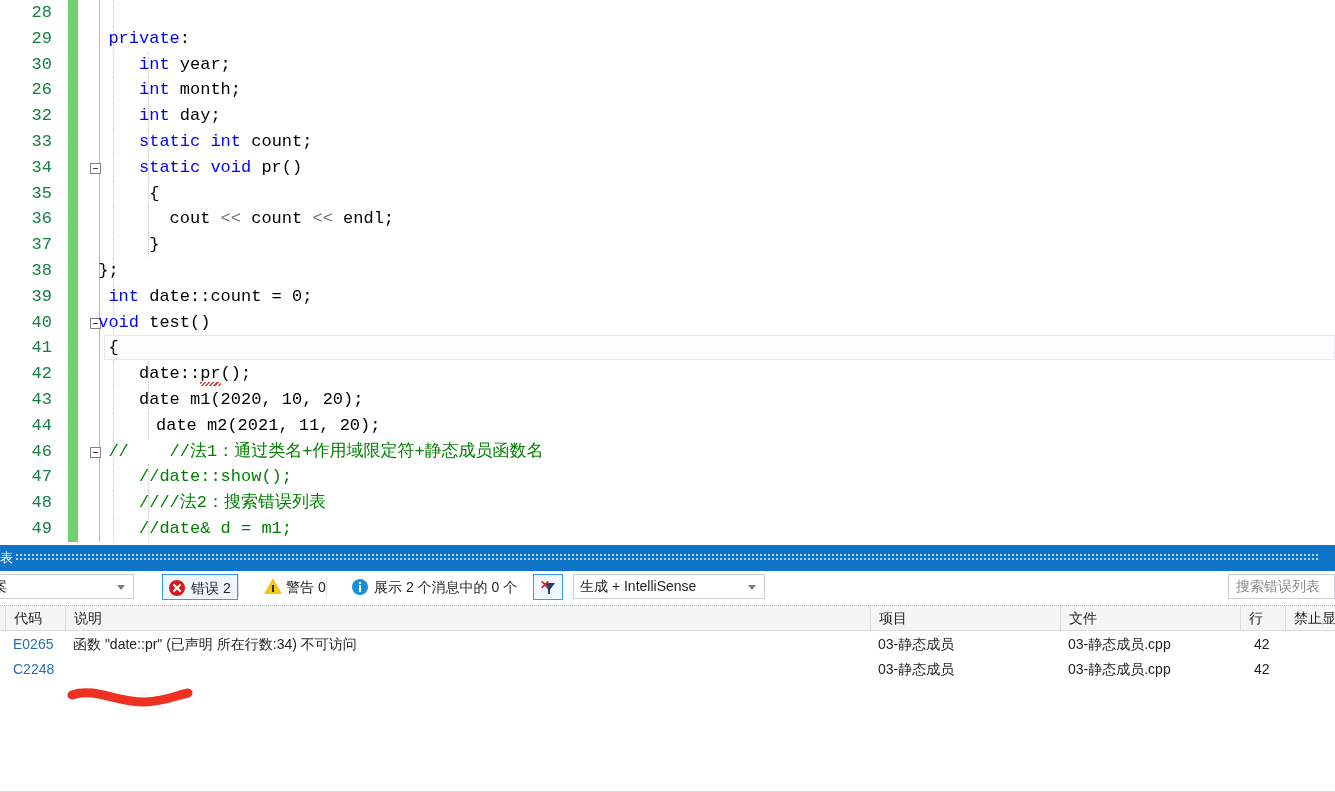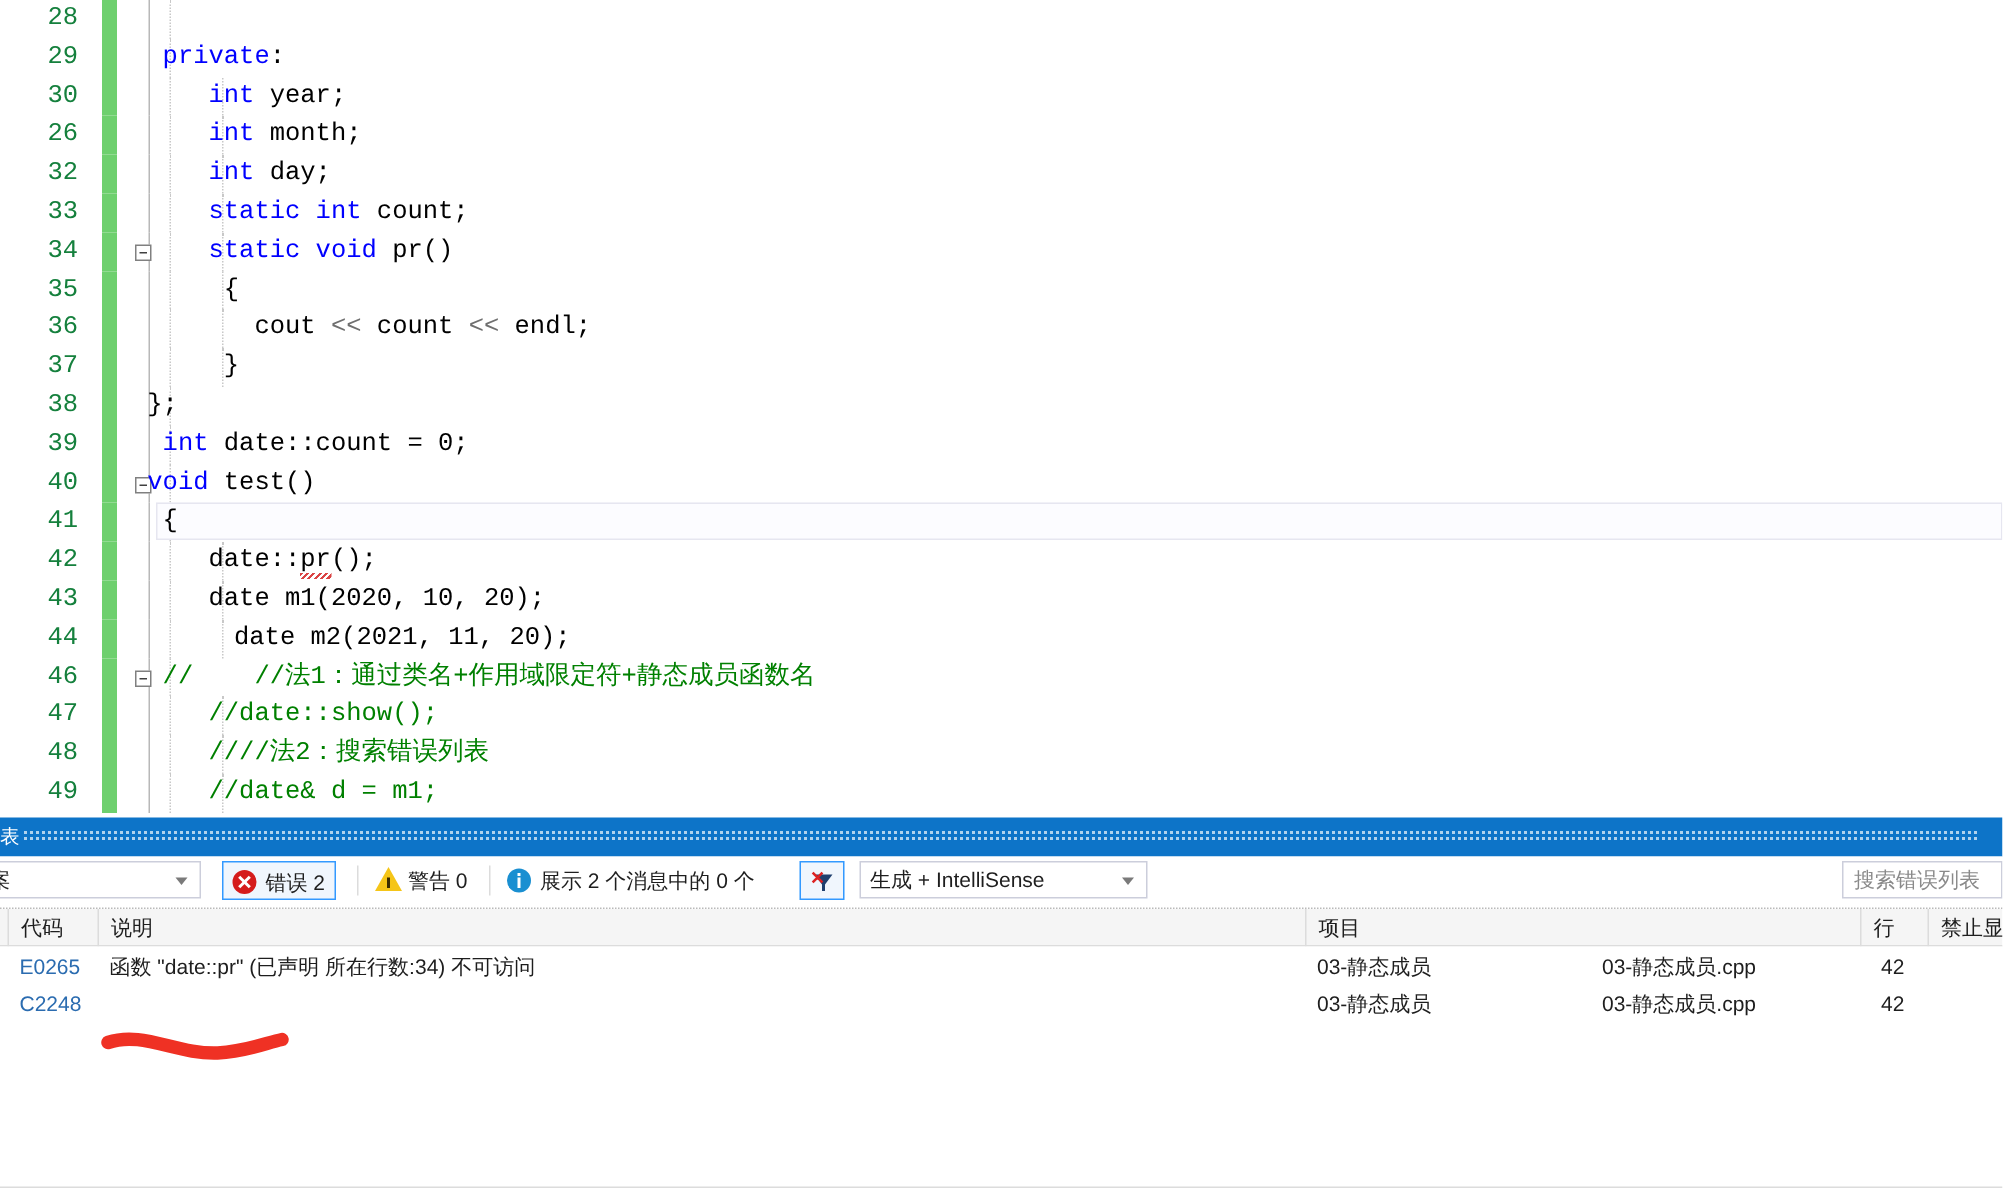--- a/index.html
+++ b/index.html
@@ -146,20 +146,21 @@
     border-top: 5px solid #7a7a7a;
   }
   .tb-btn {
     position: absolute;
     top: 3px; height: 26px;
     font-size: 14px;
     line-height: 26px;
     color: #1e1e1e;
     padding: 0 6px 0 28px;
     white-space: nowrap;
+    margin-left: 14px;
   }
   .tb-btn.active {
     border: 1px solid #3399ff;
     background: #f0f6fd;
   }
   .tb-sep {
     position: absolute;
     top: 6px; height: 20px; width: 1px;
     background: #dcdcdc;
   }
@@ -374,20 +375,21 @@
 
       <div class="tb-search" style="left:1228px; width:107px;">
         <span>搜索错误列表</span>
       </div>
     </div>
 
     <div class="grid-head" id="grid-head">
         <div class="gh-cell" style="left: 5px; width: 60px;">代码</div>
         <div class="gh-cell" style="left: 870px; width: 190px;">项目</div>
         <div class="gh-cell" style="left: 65px; width: 805px;">说明</div>
+        <div class="gh-cell" style="left: 1060px; width: 180px;">文件</div>
         <div class="gh-cell" style="left: 1240px; width: 45px;">行</div>
         <div class="gh-cell" style="left: 1285px; width: 50px;">禁止显</div>
       </div>
     <div class="grid-body" id="grid-body">
         <div class="grow" style="top: 1px;">
           <div class="gc code" style="left: 5px; width: 60px;">E0265</div>
           <div class="gc" style="left: 65px; width: 805px;">函数 "date::pr" (已声明 所在行数:34) 不可访问</div>
           <div class="gc" style="left: 870px; width: 190px;">03-静态成员</div>
           <div class="gc" style="left: 1060px; width: 180px;">03-静态成员.cpp</div>
           <div class="gc ln" style="left: 1240px; width: 45px;">42</div>

